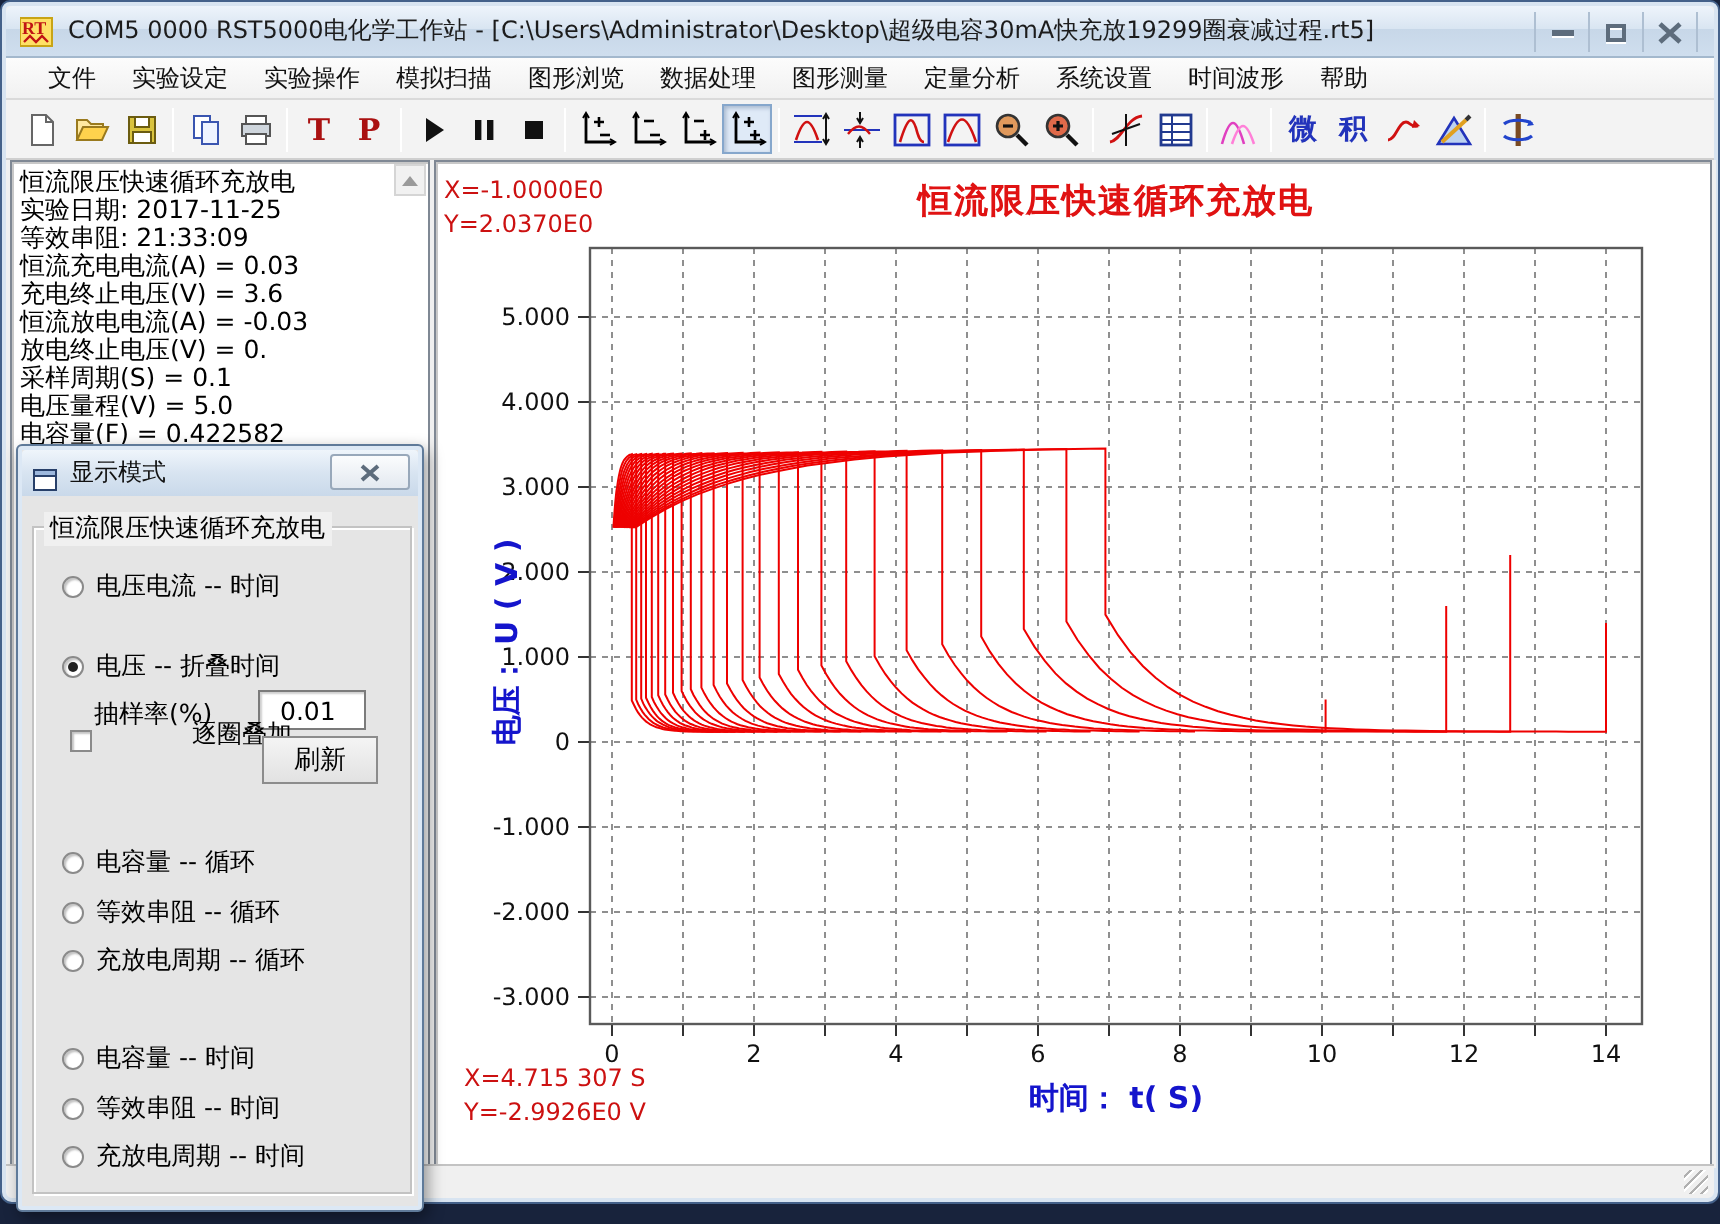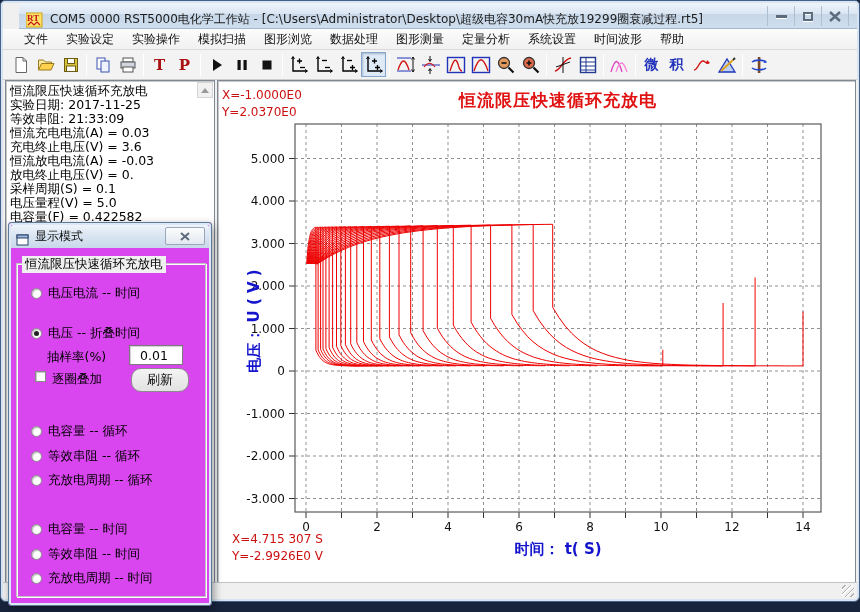--- a/index.html
+++ b/index.html
@@ -4,24 +4,24 @@
 <style>
   * { margin:0; padding:0; box-sizing:border-box; }
   html,body { width:860px; height:612px; overflow:hidden; }
   body { background:#18233c; font-family:"DejaVu Sans","Liberation Sans",sans-serif; position:relative; }
 
   
   .window { position:absolute; left:0; top:0; width:860px; height:602px;
     background:#f0f0f0; border:1px solid #44618a; border-radius:5px 5px 6px 6px;
     box-shadow: inset 0 0 0 2px #d8e4f1; }
 
-  .titlebar { position:absolute; left:18px; top:2px; right:2px; height:26px;
+  .titlebar { position:absolute; left:2px; top:2px; right:2px; height:26px;
     background:linear-gradient(#eef4fb, #d9e5f2 45%, #c7d7e8 46%, #cfdeee);
     border-radius:4px 4px 0 0; border-bottom:1px solid #a3b8cd;
-    display:flex; align-items:flex-end; }
+    display:flex; align-items:center; }
   .app-icon { width:18px; height:16px; margin:0 6px 0 7px; flex:0 0 auto; }
   .title-text { font-size:12px; color:#1c1c1c; white-space:nowrap; overflow:hidden; }
 
   .win-controls { position:absolute; right:8px; top:3px; height:20px; display:flex; align-items:center;
     border-left:1px solid #aebfd2; }
   .win-btn { width:27px; height:20px; display:flex; align-items:center; justify-content:center;
     border-right:1px solid #aebfd2; cursor:default; }
   .glyph-min { width:11px; height:3px; background:#5d6c7c; box-shadow:0 1px 0 #fff; }
   .glyph-max { width:10px; height:9px; border:2px solid #5d6c7c; box-shadow:0 1px 0 #fff, inset 0 1px 0 #fff; }
   .glyph-x { width:12px; height:11px; }
@@ -65,21 +65,21 @@
   .yaxis-label { left:36px; top:240px; transform:translate(-50%,-50%) rotate(-90deg);
     font-size:15px; font-weight:bold; color:#1414cc; white-space:nowrap; }
 
   .statusbar { position:absolute; left:2px; bottom:2px; right:2px; height:17px;
     background:#f0f0f0; border-top:1px solid #c3c3c3; border-radius:0 0 5px 5px; }
   .grip { position:absolute; right:3px; bottom:2px; width:12px; height:12px;
     background:repeating-linear-gradient(135deg, transparent 0 2px, #b0b0b0 2px 3px, #fff 3px 4px); }
 
   
   .dialog { position:absolute; left:8px; top:222px; width:204px; height:384px;
-    background:#d946ef; border:1px solid #5f7a99; border-radius:3px;
+    background:#e5e5e5; border:1px solid #5f7a99; border-radius:3px;
     box-shadow:2px 3px 8px rgba(0,0,0,.4), inset 0 0 0 2px #dce8f5; z-index:50; }
   .dlg-titlebar { position:absolute; left:2px; top:2px; right:2px; height:23px;
     background:linear-gradient(#eff5fb,#d8e4f1 50%,#c9d9ea); border-radius:2px 2px 0 0;
     display:flex; align-items:center; }
   .dlg-icon { width:14px; height:12px; margin:0 5px 0 5px; }
   .dlg-title { font-size:12px; color:#111; }
   .dlg-close { position:absolute; right:4px; top:2px; width:40px; height:18px;
     background:linear-gradient(#fbfcfd,#e3e9f0); border:1px solid #98a8ba; border-radius:2px;
     display:flex; align-items:center; justify-content:center; }
   .groupbox { position:absolute; left:7px; top:40px; width:190px; height:334px;
@@ -89,25 +89,25 @@
   .radio-row { position:absolute; left:22px; display:flex; align-items:center; height:16px; }
   .radio-circle { width:11px; height:11px; border-radius:50%; background:#fff;
     border:1px solid #8a8a8a; box-shadow:inset 1px 1px 1px #c4c4c4; margin-right:6px; flex:0 0 auto; }
   .radio-circle.checked::after { content:""; display:block; width:5px; height:5px; border-radius:50%;
     background:#222; margin:2px 0 0 2px; }
   .radio-label, .check-label { font-size:12.5px; color:#000; white-space:nowrap; }
   .sample-label { position:absolute; left:38px; top:126px; font-size:12.5px; }
   .sample-input { position:absolute; left:120px; top:122px; width:54px; height:20px;
     border:1px solid #7b7b7b; box-shadow:inset 1px 1px 1px #cfcfcf; background:#fff;
     font-size:12.5px; font-family:inherit; padding:1px 10px; }
-  .check-row { position:absolute; left:26px; top:148px; display:flex; align-items:flex-start; }
+  .check-row { position:absolute; left:26px; top:136px; display:flex; align-items:flex-end;gap:44px; }
   .checkbox { width:11px; height:11px; background:#fff; border:1px solid #8a8a8a;
     box-shadow:inset 1px 1px 1px #c4c4c4; margin-right:6px; }
   .refresh-btn { position:absolute; left:122px; top:145px; width:58px; height:24px;
-    background:linear-gradient(#f4f4f4,#e2e2e2); border:1px solid #8c8c8c; border-radius:10px;
+    background:linear-gradient(#f4f4f4,#e2e2e2); border:1px solid #8c8c8c; border-radius:0;
     font-size:13px; font-family:inherit; color:#000; }
 </style>
 </head>
 <body>
 
 <div class="window">
 
   <div class="titlebar">
     <span class="app-icon">
       <svg width="18" height="16" viewBox="0 0 18 16">

